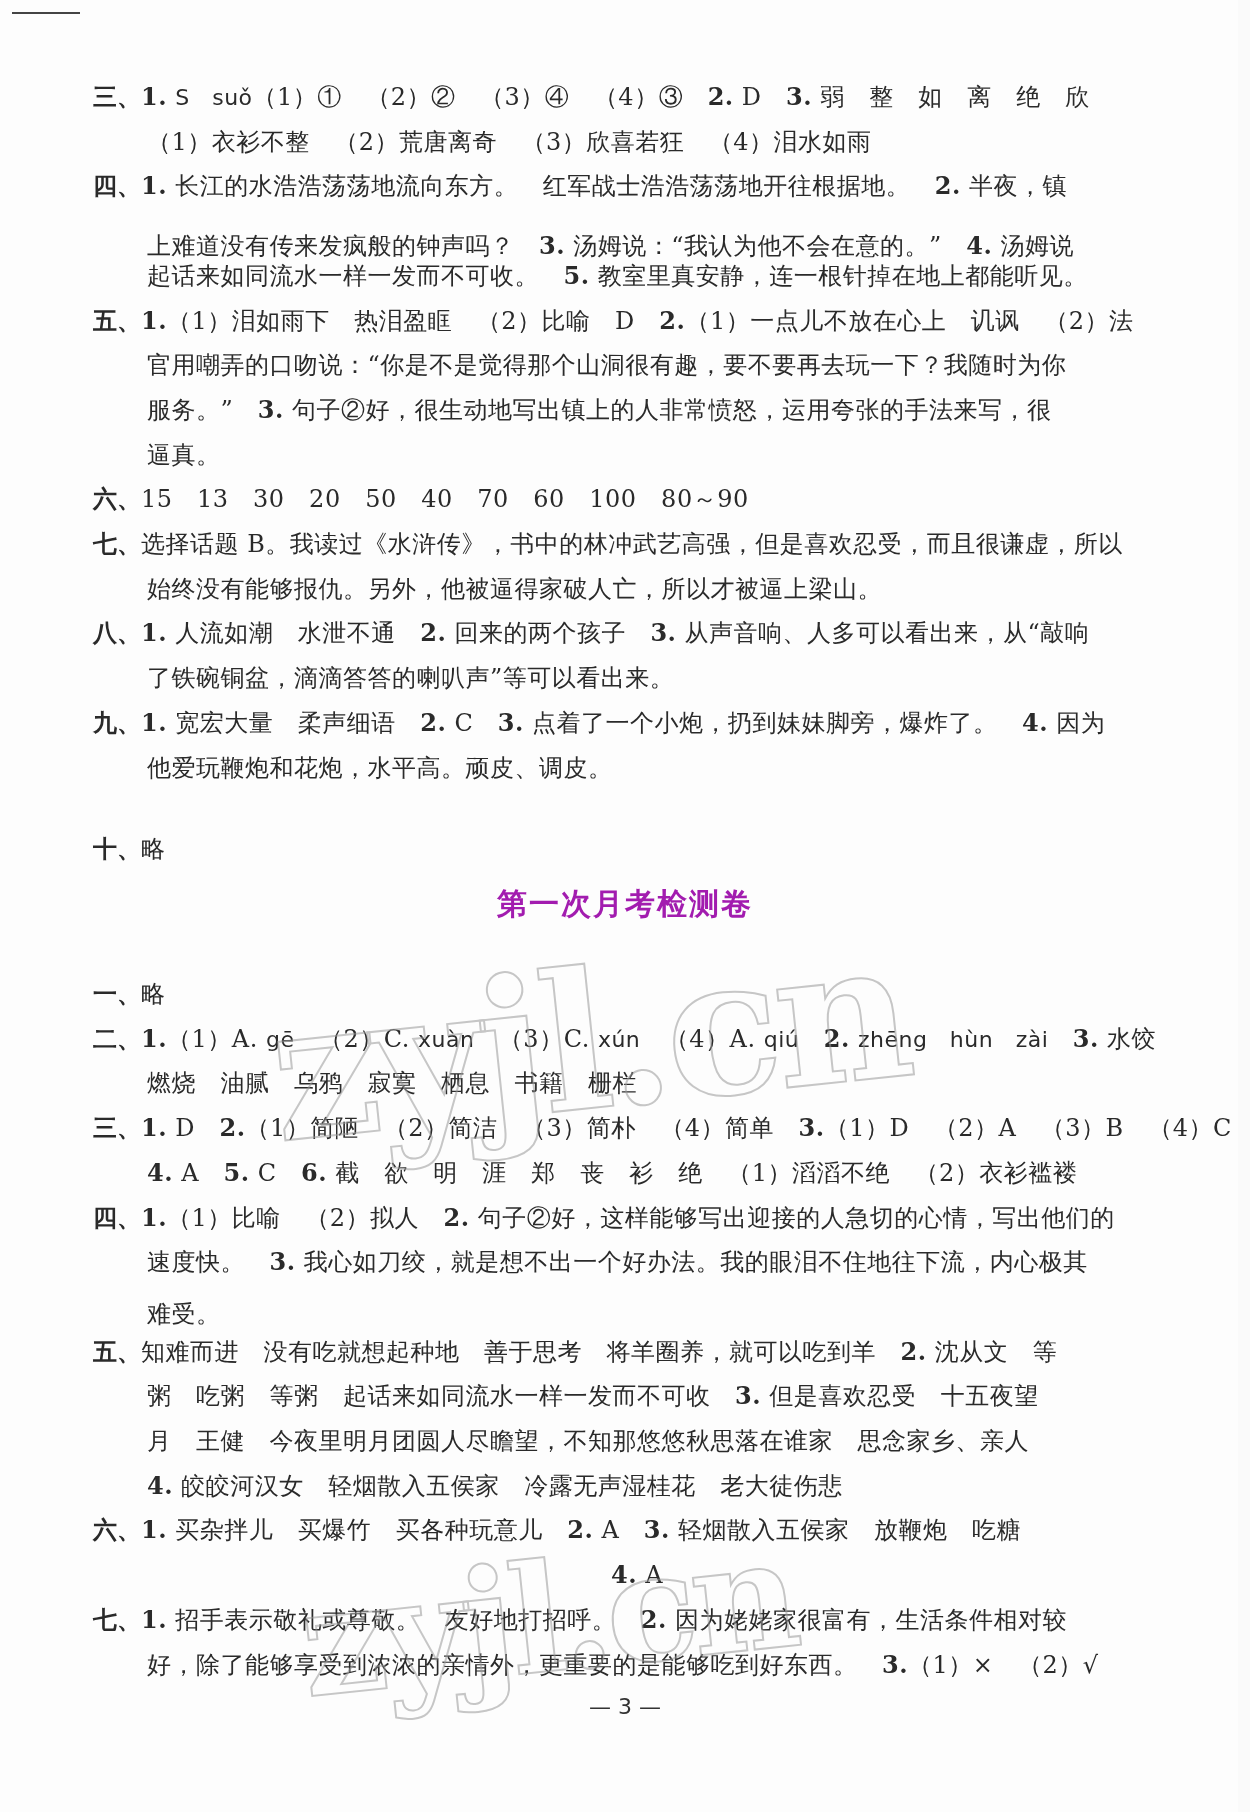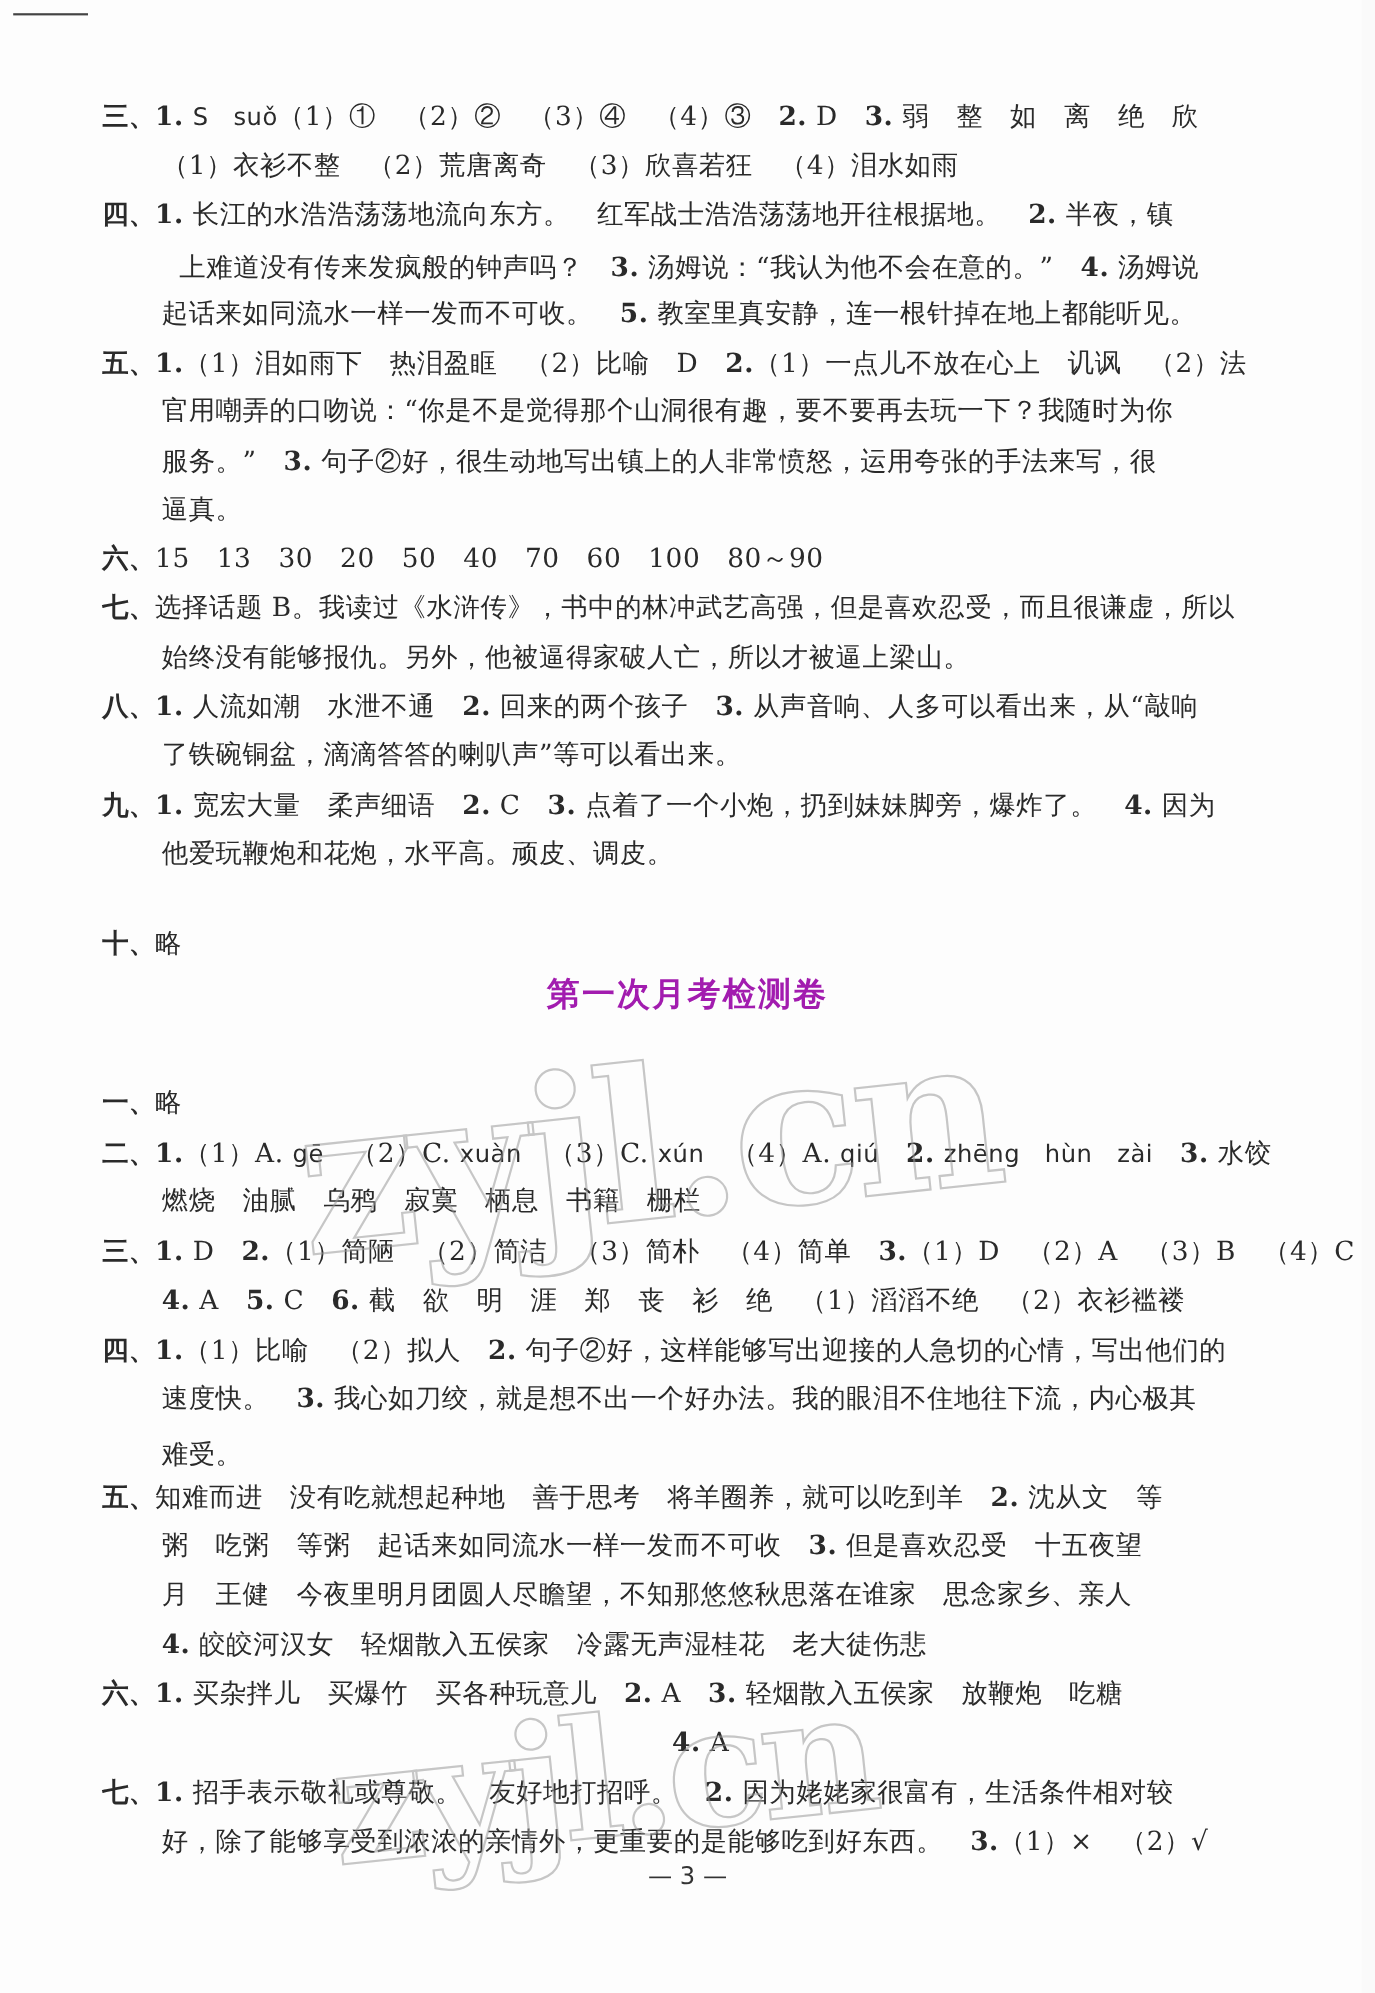--- a/index.html
+++ b/index.html
@@ -6,21 +6,21 @@
   body {
     width: 1250px; height: 1812px; position: relative; overflow: hidden;
     background: #fdfdfd;
     font-family: "DejaVu Serif", "Liberation Serif", serif;
     color: #2a2a2a;
   }
   .top-rule { position: absolute; left: 12px; top: 12px; width: 68px; height: 2px; background: #444; }
   .edge { position: absolute; left: 1238px; top: 0; width: 12px; height: 1812px; background: #fafafa; }
   .line {
     position: absolute; left: 93px; width: 1035px; height: 44px;
-    font-size: 24px; line-height: 53px; white-space: nowrap; letter-spacing: 0.5px;
+    font-size: 24px; line-height: 36px; white-space: nowrap; letter-spacing: 0.5px;
   }
   .line.indent { left: 147px; width: 980px; }
   .sec { font-weight: bold; font-family: "DejaVu Sans", sans-serif; letter-spacing: 0; }
   .num { font-weight: bold; }
   .py { font-family: "DejaVu Sans", sans-serif; font-size: 22px; }
   .title {
     position: absolute; left: 0; width: 1250px; top: 884px; text-align: center;
     font-size: 30px; font-weight: bold; letter-spacing: 2px; color: #a21caf;
   }
   .pagenum {
@@ -36,21 +36,21 @@
 </head>
 <body>
 
 <div class="top-rule"></div>
 <div class="edge"></div>
 
 <div id="part1">
     <div class="line" style="top: 79px;"><span class="sec">三、</span><span class="num">1.</span><span> </span><span class="py">S　suǒ</span><span>（1）①　（2）②　（3）④　（4）③　</span><span class="num">2.</span><span> D　</span><span class="num">3.</span><span> 弱　整　如　离　绝　欣</span></div>
     <div class="line indent" style="top: 123.7px;"><span>（1）衣衫不整　（2）荒唐离奇　（3）欣喜若狂　（4）泪水如雨</span></div>
     <div class="line" style="top: 168.4px;"><span class="sec">四、</span><span class="num">1.</span><span> 长江的水浩浩荡荡地流向东方。　红军战士浩浩荡荡地开往根据地。　</span><span class="num">2.</span><span> 半夜，镇</span></div>
-    <div class="line indent" style="top: 216px; margin-left: 16px;"><span>上难道没有传来发疯般的钟声吗？　</span><span class="num">3.</span><span> 汤姆说：“我认为他不会在意的。”　</span><span class="num">4.</span><span> 汤姆说</span></div>
+    <div class="line indent" style="top: 228px;"><span>上难道没有传来发疯般的钟声吗？　</span><span class="num">3.</span><span> 汤姆说：“我认为他不会在意的。”　</span><span class="num">4.</span><span> 汤姆说</span></div>
     <div class="line indent" style="top: 257.8px;"><span>起话来如同流水一样一发而不可收。　</span><span class="num">5.</span><span> 教室里真安静，连一根针掉在地上都能听见。</span></div>
     <div class="line" style="top: 302.5px;"><span class="sec">五、</span><span class="num">1.</span><span>（1）泪如雨下　热泪盈眶　（2）比喻　D　</span><span class="num">2.</span><span>（1）一点儿不放在心上　讥讽　（2）法</span></div>
     <div class="line indent" style="top: 347.2px;"><span>官用嘲弄的口吻说：“你是不是觉得那个山洞很有趣，要不要再去玩一下？我随时为你</span></div>
     <div class="line indent" style="top: 391.9px;"><span>服务。”　</span><span class="num">3.</span><span> 句子②好，很生动地写出镇上的人非常愤怒，运用夸张的手法来写，很</span></div>
     <div class="line indent" style="top: 436.6px;"><span>逼真。</span></div>
     <div class="line" style="top: 481.3px;"><span class="sec">六、</span><span>15　13　30　20　50　40　70　60　100　80～90</span></div>
     <div class="line" style="top: 526px;"><span class="sec">七、</span><span>选择话题 B。我读过《水浒传》，书中的林冲武艺高强，但是喜欢忍受，而且很谦虚，所以</span></div>
     <div class="line indent" style="top: 570.7px;"><span>始终没有能够报仇。另外，他被逼得家破人亡，所以才被逼上梁山。</span></div>
     <div class="line" style="top: 615.4px;"><span class="sec">八、</span><span class="num">1.</span><span> 人流如潮　水泄不通　</span><span class="num">2.</span><span> 回来的两个孩子　</span><span class="num">3.</span><span> 从声音响、人多可以看出来，从“敲响</span></div>
     <div class="line indent" style="top: 660.1px;"><span>了铁碗铜盆，滴滴答答的喇叭声”等可以看出来。</span></div>

